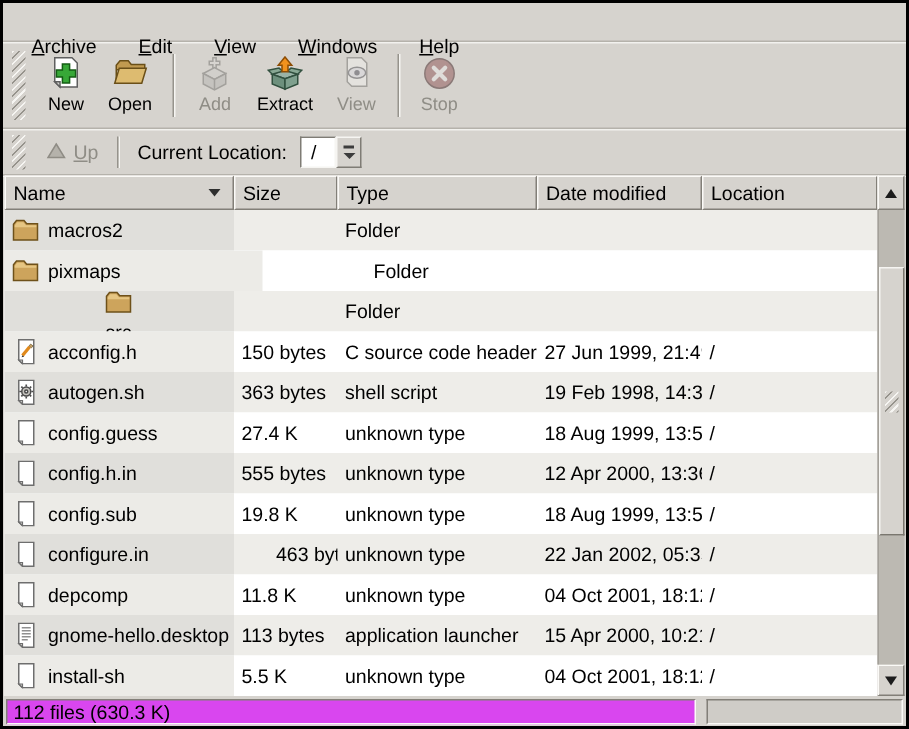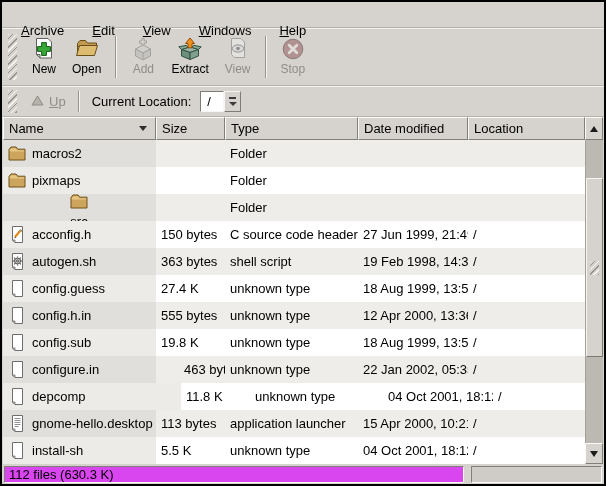--- a/index.html
+++ b/index.html
@@ -232,21 +232,21 @@
               <span>Folder</span>
             </div>
             <div class="cell" style="width: 110px;">
               <span></span>
             </div>
             <div class="cell" style="flex: 1 1 0%;">
               <span></span>
             </div>
           </div>
           <div class="row light">
-            <div class="cell name" style="width: 153px;">
+            <div class="cell name" style="width: 172px;">
               <span class="icn">
                 <svg width="18" height="15" viewBox="0 0 18 15">
                   <path d="M1 3.5 L3 1 h5 l1.8 2.2 H17 V14 H1 Z" fill="#cda45c" stroke="#6e511a"></path>
                   <path d="M1.8 4.3 L3.4 2.2 h4.2 l1.6 2 H16.2 v1.3 H1.8 Z" fill="#e6c683"></path>
                 </svg>
               </span>
               <span>pixmaps</span>
             </div>
             <div class="cell" style="width: 69px;">
               <span></span>
@@ -424,21 +424,21 @@
               <span>unknown type</span>
             </div>
             <div class="cell" style="width: 110px;">
               <span>22 Jan 2002, 05:35</span>
             </div>
             <div class="cell" style="flex: 1 1 0%;">
               <span>/</span>
             </div>
           </div>
           <div class="row light">
-            <div class="cell name" style="width: 178px;">
+            <div class="cell name" style="width: 153px;">
               <span class="icn">
                 <svg width="15" height="17" viewBox="0 0 15 17">
                   <path d="M2.5 .5 H12.5 V16.5 H5 L2.5 14 Z" fill="#fff" stroke="#6e6e6e"></path>
                   <path d="M2.5 14 L5 16.5 V14 Z" fill="#cfcecb" stroke="#6e6e6e" stroke-width=".8"></path>
                 </svg>
               </span>
               <span>depcomp</span>
             </div>
             <div class="cell" style="width: 69px;">
               <span>11.8 K</span>

